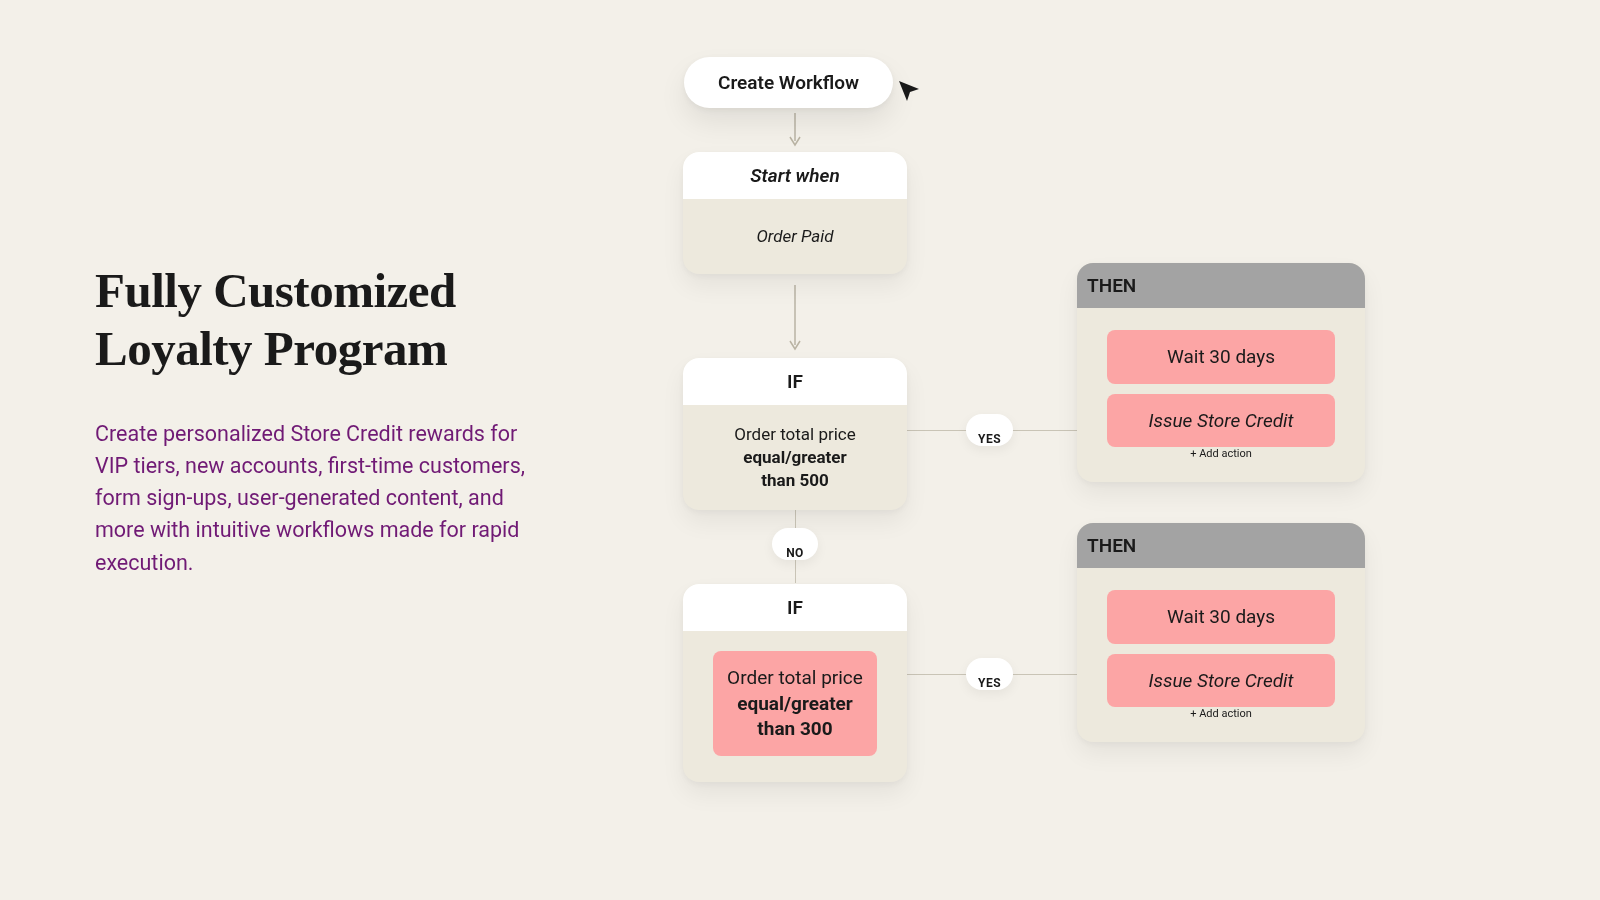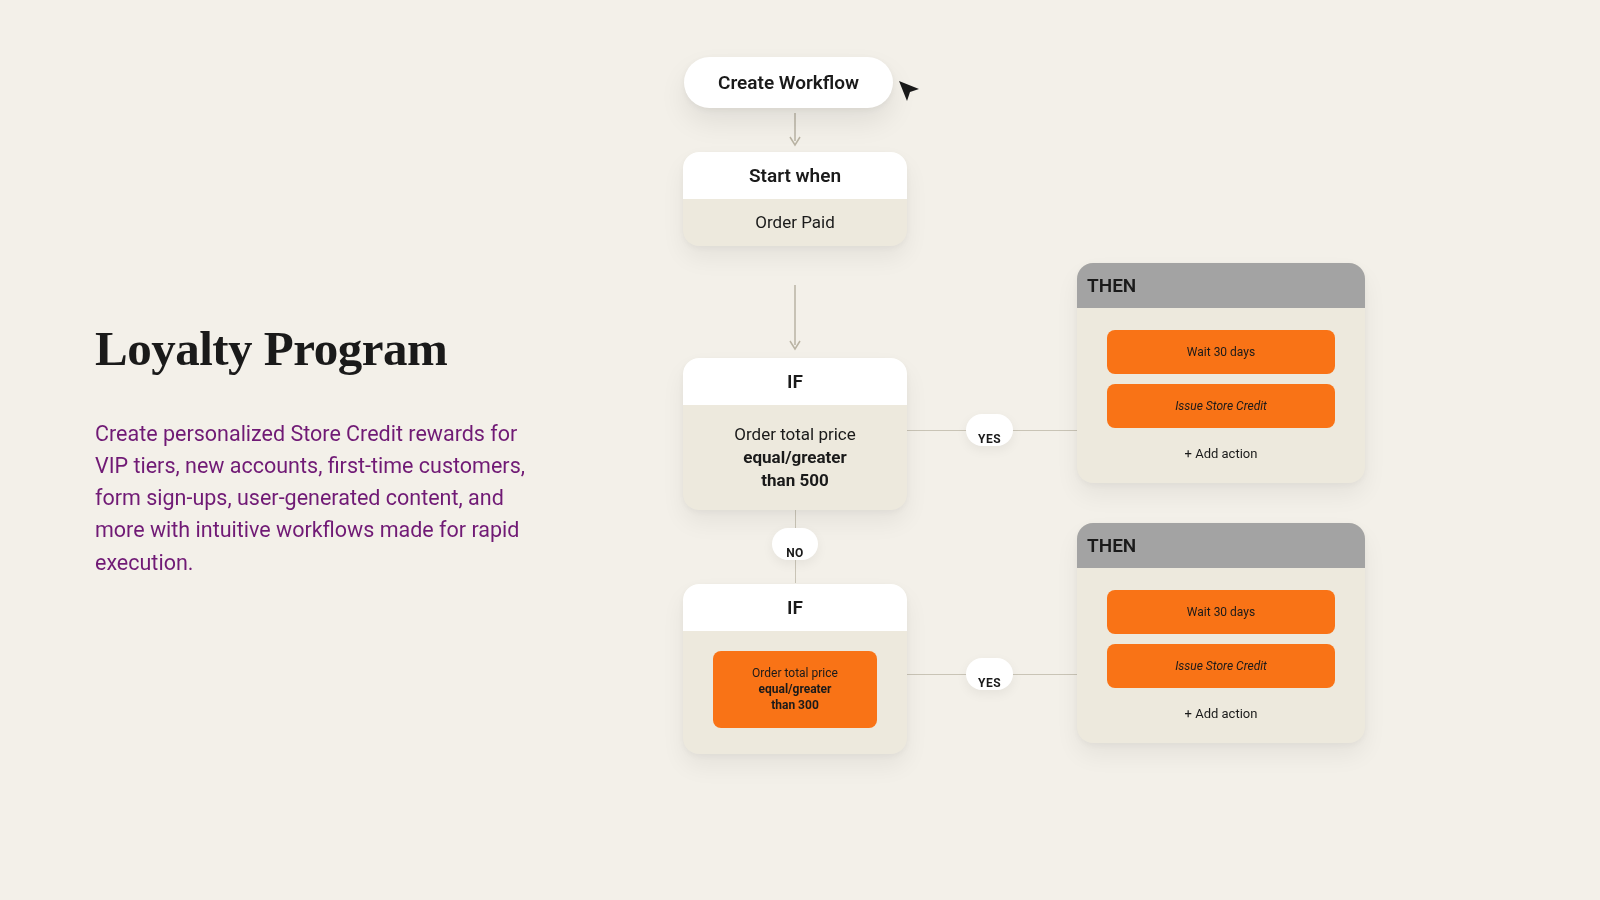--- a/index.html
+++ b/index.html
@@ -54,21 +54,21 @@
   }
   .node-header {
     background: #ffffff;
     text-align: center;
     font-weight: 600;
     font-size: 19px;
     padding: 12px 10px;
     color: #1a1a1a;
   }
   .node-body {
-    padding: 12px 14px;
+    padding: 26px 14px;
     text-align: center;
     font-size: 17px;
     color: #1a1a1a;
     line-height: 1.35;
   }
   .node-body.tight { padding: 18px 14px; }
   .node-body .strong { font-weight: 700; display: block; }
 
   
   .pill {
@@ -77,40 +77,39 @@
     border-radius: 999px;
     padding: 14px 34px;
     font-size: 19px;
     font-weight: 600;
     color: #1a1a1a;
     box-shadow: 0 14px 28px rgba(0,0,0,0.08), 0 2px 6px rgba(0,0,0,0.05);
   }
 
   
   .chip {
-    background: #f97316;
+    background: #fca5a5;
     border-radius: 8px;
     padding: 14px 10px;
     text-align: center;
-    font-size: 12px;
+    font-size: 19px;
     color: #1a1a1a;
     line-height: 1.35;
   }
   .chip + .chip { margin-top: 10px; font-style: italic; }
   .chip .strong { font-weight: 700; display: block; }
 
   
   .then-node { position: absolute; width: 288px; background: #ede9dd; border-radius: 16px; box-shadow: 0 12px 24px rgba(0,0,0,0.06), 0 2px 6px rgba(0,0,0,0.04); overflow: hidden; }
   .then-header { background: #a3a3a3; text-align: left; font-weight: 600; font-size: 19px; padding: 11px 10px; }
   .then-body { padding: 22px 30px 22px; }
   .add-action {
     text-align: center;
-    font-size: 13px;
-    color: #1a1a1a;
-    margin-top: 18px;
+    font-size: 11px;
+    color: #1a1a1a;
   }
 
   
   .badge {
     position: absolute;
     min-width: 46px;
     height: 32px;
     padding: 0 12px;
     background: #ffffff;
     border-radius: 999px;
@@ -139,42 +138,42 @@
   
   .arrow-svg { position: absolute; z-index: 2; }
 
   .node, .then-node, .pill, .badge { z-index: 3; }
 </style>
 </head>
 <body>
 
 <div class="left-col">
   <h1 class="headline">
-    <br>
+    <span>Fully Customized</span><br>
     <span>Loyalty Program</span>
   </h1>
   <p class="body">Create personalized Store Credit rewards for VIP tiers, new accounts, first-time customers, form sign-ups, user-generated content, and more with intuitive workflows made for rapid execution.</p>
 </div>
 
 <div class="canvas">
 
   <div class="pill" style="left:684px; top:57px;">
     <span>Create Workflow</span>
   </div>
 
   <svg class="cursor-icon" style="left:897px; top:79px;" viewBox="0 0 24 24">
     <path d="M2 2 L22 10 L13 13 L10 22 Z" fill="#1a1a1a"></path>
   </svg>
 
   <svg class="arrow-svg" style="left:789px; top:113px; width:12px; height:36px;" viewBox="0 0 12 36">
     <line x1="6" y1="0" x2="6" y2="28" stroke="#b9b3a3" stroke-width="1.5"></line>
     <path d="M1 24 L6 32 L11 24" fill="none" stroke="#b9b3a3" stroke-width="1.5"></path>
   </svg>
 
-  <div class="node" style="left:683px; top:152px;">
+  <div class="node" style="left:683px; top:152px;font-style:italic;">
     <div class="node-header">Start when</div>
     <div class="node-body">Order Paid</div>
   </div>
 
   <svg class="arrow-svg" style="left:789px; top:285px; width:12px; height:70px;" viewBox="0 0 12 70">
     <line x1="6" y1="0" x2="6" y2="60" stroke="#b9b3a3" stroke-width="1.5"></line>
     <path d="M1 56 L6 64 L11 56" fill="none" stroke="#b9b3a3" stroke-width="1.5"></path>
   </svg>
 
   <div class="node" style="left:683px; top:358px;">

